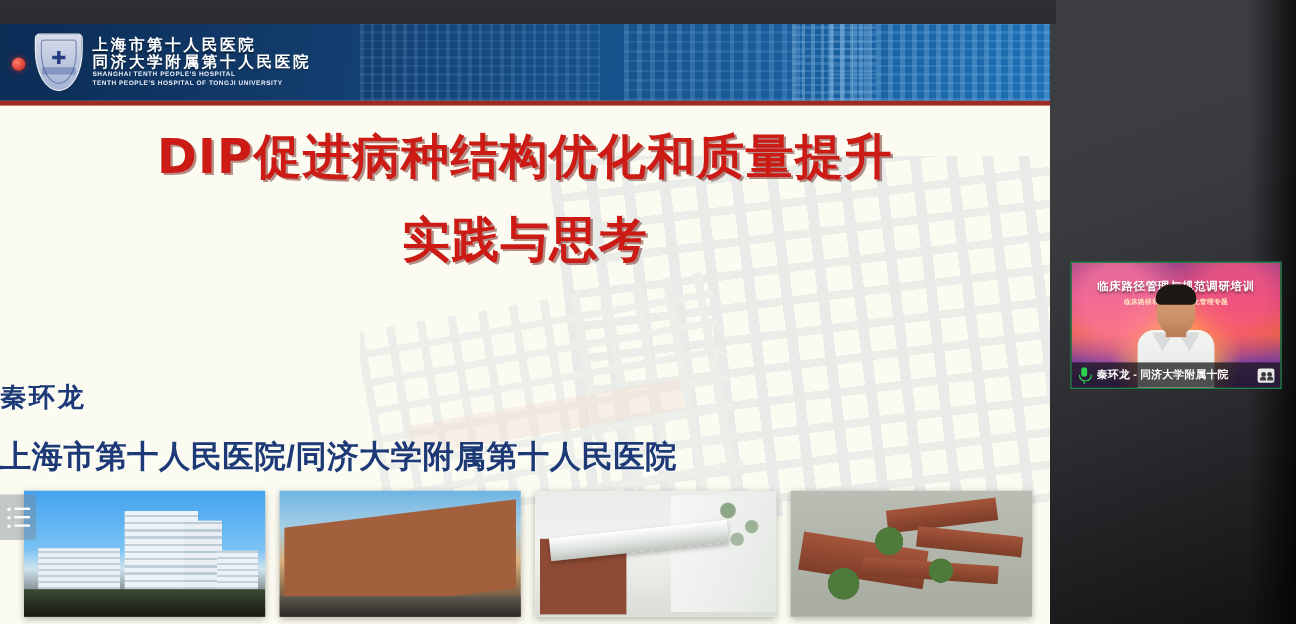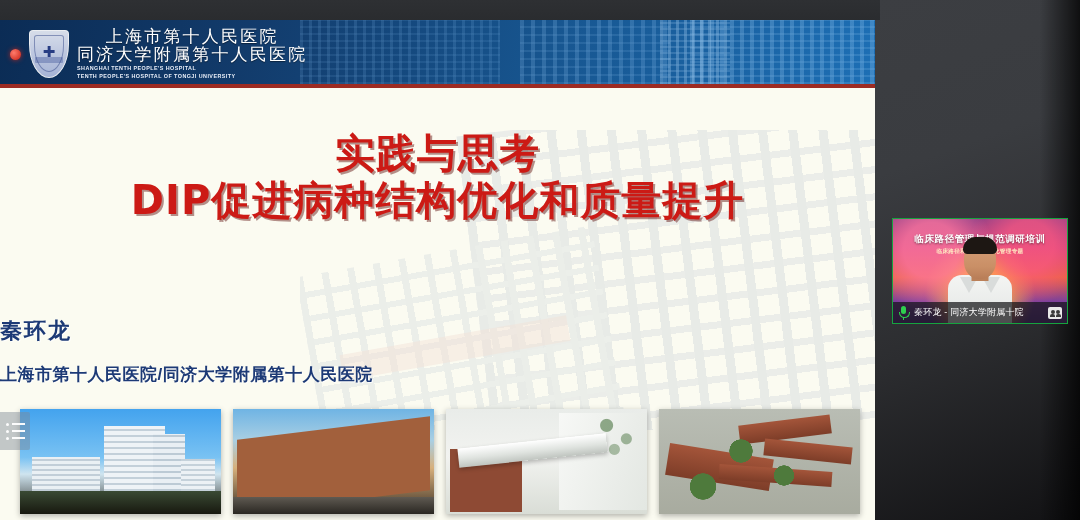--- a/index.html
+++ b/index.html
@@ -82,22 +82,22 @@
   }
   #crest .cross{
     position:absolute;left:50%;top:44%;transform:translate(-50%,-50%);
     color:#2a3f87;font-size:15px;line-height:1;font-weight:bold;
   }
   #crest .ribbon{
     position:absolute;left:5px;right:5px;top:58%;height:6px;
     background:rgba(52,72,150,.35);border-radius:1px;
   }
   #hospital-names{color:#ffffff;line-height:1.08;}
-  .hn-cn{font-size:17px;font-weight:normal;letter-spacing:2.2px;
-    text-shadow:0 1px 1px rgba(0,0,0,.45);white-space:nowrap;text-align:center;}
+  .hn-cn{font-size:13px;font-weight:bold;letter-spacing:2.2px;
+    text-shadow:0 1px 1px rgba(0,0,0,.45);white-space:nowrap;}
   .hn-en{font-size:5.4px;font-weight:bold;letter-spacing:.45px;
     color:#e8eef8;white-space:nowrap;margin-top:1.5px;}
   #site-url{
     position:absolute;right:14px;top:40px;color:#ffffff;
     font-size:16px;font-style:italic;font-weight:bold;letter-spacing:.6px;
     text-shadow:0 1px 3px rgba(0,0,0,.55);
   }
 
   
   #watermark{
@@ -132,21 +132,21 @@
   }
   #title-main{font-size:40px;line-height:1.18;}
   #title-sub{font-size:40px;line-height:1.18;margin-top:22px;}
 
   #presenter-block{position:absolute;left:0;top:296px;width:100%;}
   #presenter-name{
     color:#1d3a76;font-size:22px;font-weight:bold;letter-spacing:2px;
     text-shadow:1px 1px 0 rgba(255,255,255,.8);
   }
   #presenter-org{
-    color:#1d3a76;font-size:17px;font-weight:bold;margin-top:17px;letter-spacing:.5px;
+    color:#1d3a76;font-size:26px;font-weight:bold;margin-top:17px;letter-spacing:.5px;
     text-shadow:1px 1px 0 rgba(255,255,255,.8);
   }
 
   
   #photo-strip{
     position:absolute;left:20px;top:389px;width:840px;height:105px;
     display:flex;gap:12px;
   }
   .photo{
     position:relative;flex:1 1 0;height:100%;overflow:hidden;
@@ -268,21 +268,21 @@
     position:absolute;left:0;bottom:0;width:100%;height:21px;
     background:rgba(20,20,22,.72);display:flex;align-items:center;gap:5px;padding:0 5px;
     box-sizing:border-box;
   }
   #mic-icon{position:relative;width:11px;height:14px;flex:0 0 auto;}
   #mic-icon .cap{position:absolute;left:3px;top:0;width:5px;height:8px;border-radius:3px;background:#2fcf4f;}
   #mic-icon .arc{position:absolute;left:1px;top:6px;width:9px;height:5px;
     border:1.4px solid #2fcf4f;border-top:none;border-radius:0 0 9px 9px;}
   #mic-icon .stem{position:absolute;left:5px;top:11px;width:1.4px;height:3px;background:#2fcf4f;}
   #speaker-name{
-    color:#ffffff;font-size:9px;font-weight:normal;white-space:nowrap;letter-spacing:.2px;
+    color:#ffffff;font-size:9px;font-weight:bold;white-space:nowrap;letter-spacing:.2px;
     flex:1 1 auto;overflow:hidden;
   }
   #gallery-icon{
     position:relative;width:14px;height:12px;flex:0 0 auto;
     background:#e9e9e9;border-radius:2px;
   }
   #gallery-icon .p{position:absolute;background:#3a3a3a;border-radius:50%;}
   #gallery-icon .pa{left:2.5px;top:3px;width:4px;height:4px;}
   #gallery-icon .pb{right:2.5px;top:3px;width:4px;height:4px;}
   #gallery-icon .ba{position:absolute;left:1.5px;bottom:1.5px;width:5px;height:3px;
@@ -327,22 +327,22 @@
     </div>
     <div id="header-rule"></div>
 
     <div id="watermark">
       <div class="tower"></div>
       <div class="low"></div>
       <div class="band"></div>
     </div>
 
     <div id="title-block">
+      <div id="title-main" class="title-line">DIP促进病种结构优化和质量提升</div>
       <div id="title-sub" class="title-line">实践与思考</div>
-      <div id="title-main" class="title-line">DIP促进病种结构优化和质量提升</div>
     </div>
 
     <div id="presenter-block">
       <div id="presenter-name">秦环龙</div>
       <div id="presenter-org">上海市第十人民医院/同济大学附属第十人民医院</div>
     </div>
 
     <div id="photo-strip">
       <div class="photo p1">
         <div class="lw"></div>

